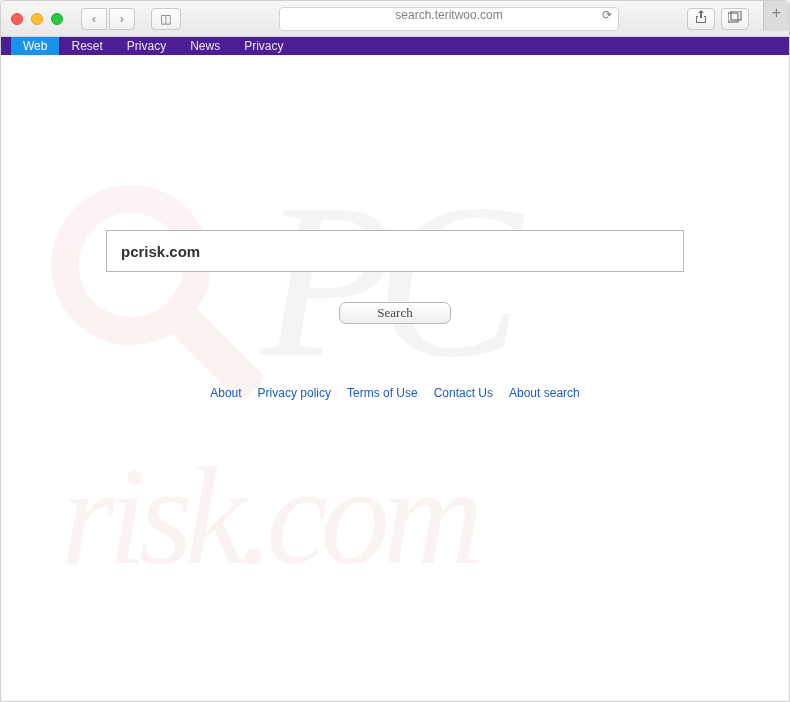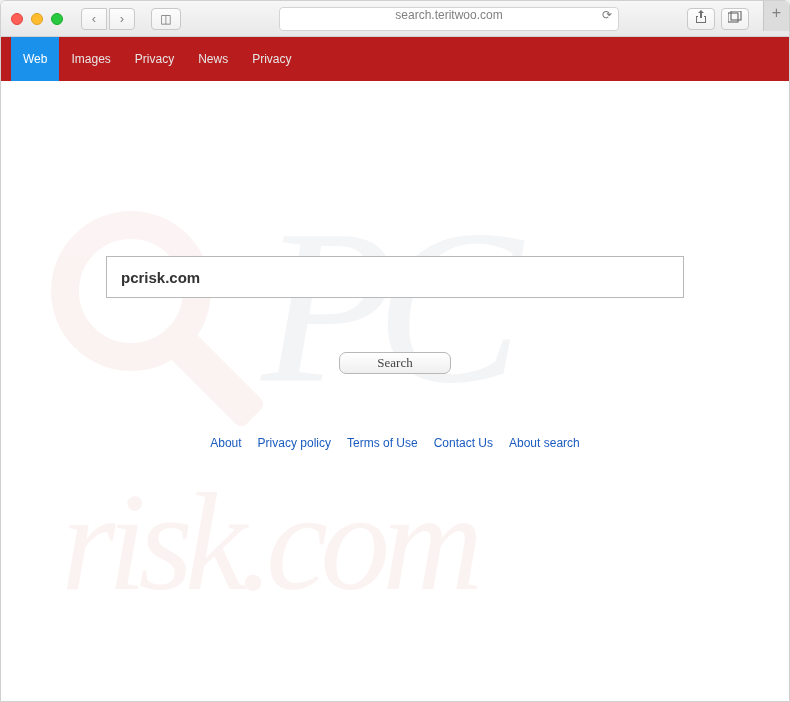--- a/index.html
+++ b/index.html
@@ -17,33 +17,33 @@
     .nav-btn { width: 26px; height: 22px; background: linear-gradient(#fdfdfd,#f1f1f1); border: 1px solid #c9c9c9; border-radius: 4px; display: flex; align-items: center; justify-content: center; color: #808080; font-size: 13px; }
     .nav-btn.first { border-radius: 4px 0 0 4px; }
     .nav-btn.last { border-radius: 0 4px 4px 0; }
     .sidebar-btn { width: 30px; height: 22px; background: linear-gradient(#fdfdfd,#f1f1f1); border: 1px solid #c9c9c9; border-radius: 4px; display: flex; align-items: center; justify-content: center; color: #707070; font-size: 12px; margin-right: 90px; }
     .addr { flex: 1; height: 24px; max-width: 340px; background: #fff; border: 1px solid #d4d4d4; border-radius: 4px; display: flex; align-items: flex-start; justify-content: center; padding: 0 28px; color: #808080; font-size: 12px; position: relative; }
     .addr .reload { position: absolute; right: 6px; color: #808080; font-size: 12px; }
     .tb-right { display: flex; gap: 6px; margin-left: auto; }
     .tb-icon { width: 28px; height: 22px; background: linear-gradient(#fdfdfd,#f1f1f1); border: 1px solid #c9c9c9; border-radius: 4px; display: flex; align-items: center; justify-content: center; color: #707070; font-size: 13px; }
     .add-tab { width: 26px; height: 26px; background: #dcdcdc; border-left: 1px solid #c6c6c6; display: flex; align-items: center; justify-content: center; color: #808080; font-size: 16px; margin: -6px -10px -6px 6px; align-self: stretch; height: 36px; }
     
-    .navbar { height: 44px; background: #b91c1c; display: flex; align-items: stretch; padding: 0 10px; }
+    .navbar { height: 18px; background: #4c1d95; display: flex; align-items: stretch; padding: 0 10px; }
     .nav-item { color: #e6e6e6; font-size: 12px; padding: 0 12px; display: flex; align-items: center; cursor: pointer; }
     .nav-item.active { background: #1a91eb; color: #fff; }
     
     .content { flex: 1; background: #fff; position: relative; overflow: hidden; }
     
     .watermark { position: absolute; inset: 0; pointer-events: none; opacity: 0.05; border-radius: 14px; }
     .wm-glass { position: absolute; left: 50px; top: 130px; width: 160px; height: 160px; border: 28px solid #c03020; border-radius: 50%; }
     .wm-glass::after { content: ""; position: absolute; width: 36px; height: 110px; background: #c03020; right: -50px; bottom: -90px; transform: rotate(-45deg); border-radius: 8px; }
     .wm-pc { position: absolute; left: 260px; top: 100px; font-size: 220px; font-weight: 300; font-style: italic; color: #2a3a6a; letter-spacing: -20px; font-family: Georgia, serif; }
     .wm-risk { position: absolute; left: 60px; top: 380px; font-size: 140px; font-weight: 300; font-style: italic; color: #c03020; letter-spacing: -8px; font-family: Georgia, serif; white-space: nowrap; }
     
-    .search-area { position: relative; z-index: 1; padding-top: 175px; display: flex; flex-direction: column; align-items: center; gap: 24px; }
+    .search-area { position: relative; z-index: 1; padding-top: 175px; display: flex; flex-direction: column; align-items: center; }
     .search-box { width: 578px; height: 42px; border: 1px solid #b8b8b8; background: #fff; padding: 0 14px; font-size: 15px; font-weight: bold; color: #333; font-family: Arial, sans-serif; outline: none; }
     .search-btn { margin-top: 30px; width: 112px; height: 22px; background: linear-gradient(#fff,#efefef); border: 1px solid #b8b8b8; border-radius: 7px; font-size: 13px; color: #444; cursor: pointer; font-family: Liberation Serif, serif; }
     
     .footer-links { position: relative; z-index: 1; margin-top: 62px; display: flex; justify-content: center; gap: 16px; }
     .footer-links a { color: #1a5bbf; font-size: 12px; text-decoration: none; font-family: Arial, sans-serif; }
   </style>
 </head>
 <body>
 
 <div class="window">
@@ -85,21 +85,21 @@
         </span>
       </div>
     </div>
     <div class="add-tab">
       <span>+</span>
     </div>
   </div>
 
   <div class="navbar">
     <div class="nav-item active">Web</div>
-    <div class="nav-item">Images</div>
+    <div class="nav-item">Reset</div>
     <div class="nav-item">Privacy</div>
     <div class="nav-item">News</div>
     <div class="nav-item">Privacy</div>
   </div>
 
   <div class="content">
     <div class="watermark">
       <div class="wm-glass"></div>
       <div class="wm-pc">PC</div>
       <div class="wm-risk">risk.com</div>

